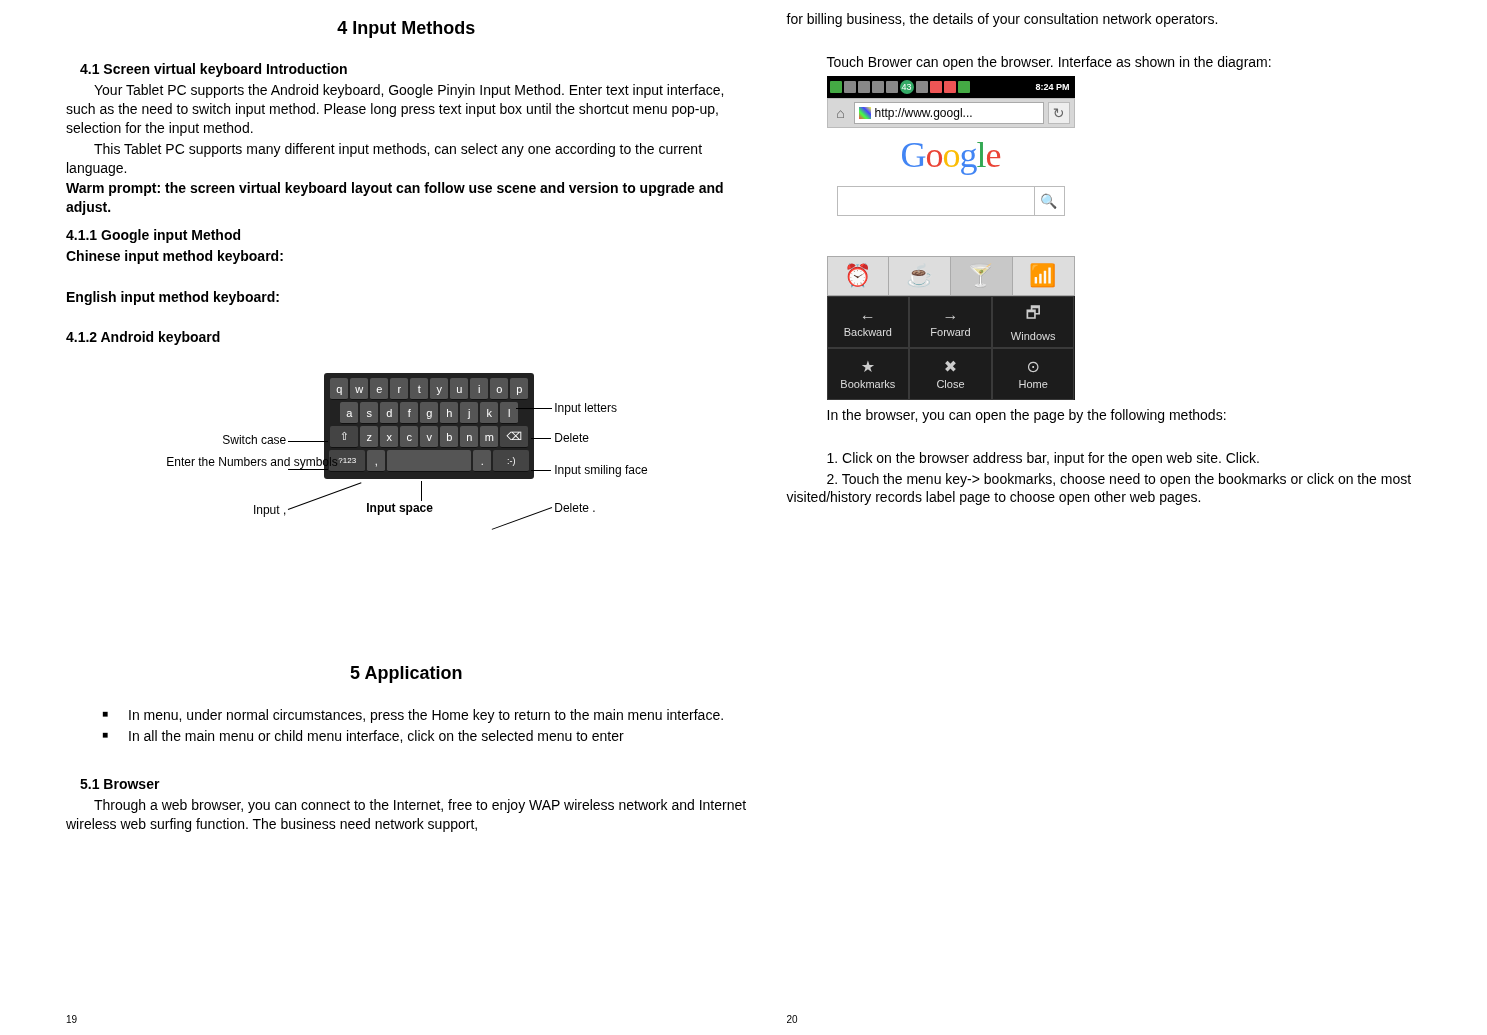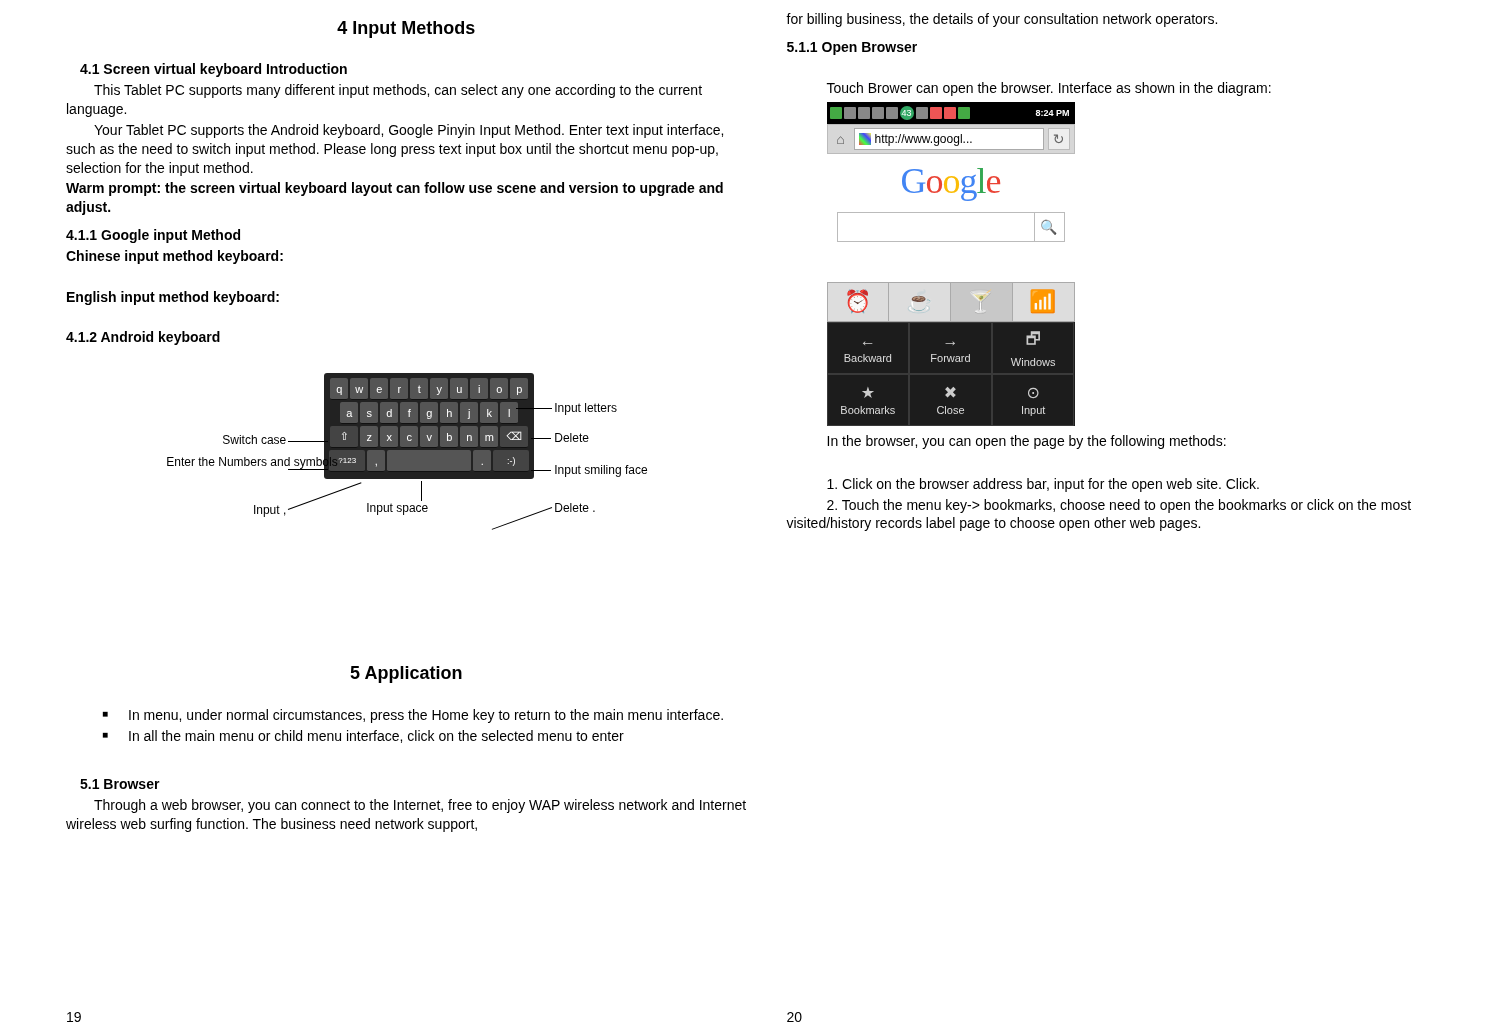--- a/index.html
+++ b/index.html
@@ -21,21 +21,21 @@
   .h-chapter { text-align: center; font-size: 18px; font-weight: bold; margin: 8px 0 22px 0; }
   .h-section { font-size: 14px; font-weight: bold; margin: 8px 0 4px 0; text-indent: 14px; }
   .h-subsec { font-size: 14px; font-weight: bold; margin: 10px 0 4px 0; }
   .h-subsec-ind { font-size: 14px; font-weight: bold; margin: 6px 0 4px 0; text-indent: 0; }
   .para { line-height: 1.35; margin: 0 0 2px 0; }
   .para-ind { text-indent: 28px; }
   .bold { font-weight: bold; }
   .bullets { list-style: none; margin: 6px 0 6px 36px; }
   .bullets li { position: relative; padding-left: 26px; line-height: 1.35; margin-bottom: 2px; }
   .bullets li::before { content: "■"; position: absolute; left: 0; top: 1px; font-size: 10px; }
-  .page-num { position: absolute; bottom: 10px; left: 20px; font-size: 14px; }
+  .page-num { position: absolute; bottom: 10px; left: 20px; font-size: 10px; }
 
   
   .kb-wrap { margin: 28px auto 0 auto; width: 480px; position: relative; height: 210px; font-family: Arial, sans-serif; }
   .kb { position: absolute; left: 158px; top: 0; width: 210px; background: #222; padding: 5px; border-radius: 3px; }
   .kb-row { display: flex; justify-content: center; gap: 2px; margin-bottom: 2px; }
   .key { background: #555; color: #fff; width: 18px; height: 22px; font-size: 11px; display:flex; align-items:center; justify-content:center; border-radius:2px; border-bottom:1px solid #111;}
   .key-wide { width: 28px; background:#444;}
   .key-wider { width: 36px; background:#444;}
   .key-space { flex: 1; background:#555;}
   .kb-label { position: absolute; font-size: 12px; white-space: nowrap; }
@@ -71,22 +71,22 @@
   .right-indent { margin-left: 40px; margin-top: 24px; }
 </style>
 </head>
 <body>
 
 <div class="page page-left">
 
   <div class="h-chapter">4    Input Methods</div>
 
   <div class="h-section">4.1    Screen virtual keyboard Introduction</div>
+  <p class="para para-ind">Your Tablet PC supports the Android keyboard, Google Pinyin Input Method. Enter text input interface, such as the need to switch input method. Please long press text input box until the shortcut menu pop-up, selection for the input method.</p>
   <p class="para para-ind">This Tablet PC supports many different input methods, can select any one according to the current language.</p>
-  <p class="para para-ind">Your Tablet PC supports the Android keyboard, Google Pinyin Input Method. Enter text input interface, such as the need to switch input method. Please long press text input box until the shortcut menu pop-up, selection for the input method.</p>
   <p class="para bold">Warm prompt: the screen virtual keyboard layout can follow use scene and version to upgrade and adjust.</p>
 
   <div class="h-subsec">4.1.1    Google input Method</div>
   <p class="para bold">Chinese input method keyboard:</p>
   <p class="para bold" style="margin-top:22px;">English input method keyboard:</p>
 
   <div class="h-subsec" style="margin-top:22px;">4.1.2    Android keyboard</div>
 
   <div class="kb-wrap">
     <div class="kb">
@@ -147,42 +147,41 @@
 
     <div class="kb-label" style="left:388px; top:58px;">Delete</div>
     <div class="lbl-line" style="left:365px; top:65px; width:20px;"></div>
 
     <div class="kb-label" style="left:388px; top:90px;text-align:center;">Input smiling face</div>
     <div class="lbl-line" style="left:365px; top:97px; width:20px;"></div>
 
     <div class="kb-label" style="left:388px; top:128px;">Delete .</div>
     <div class="lbl-line" style="left:322px; top:134px; width:64px; transform:rotate(-20deg); transform-origin:right;"></div>
 
-    <div class="kb-label" style="left:200px; top:128px;">Input space</div>
+    <div class="kb-label" style="left:200px; top:128px;font-weight:bold;">Input space</div>
     <div class="lbl-line" style="left:255px; top:108px; width:1px; height:20px;"></div>
   </div>
 
   <div class="h-chapter" style="margin-top:80px;">5    Application</div>
 
   <ul class="bullets">
     <li>In menu, under normal circumstances, press the Home key to return to the main menu interface.</li>
     <li>In all the main menu or child menu interface, click on the selected menu to enter</li>
   </ul>
 
   <div class="h-section" style="margin-top:30px;">5.1        Browser</div>
   <p class="para para-ind">Through a web browser, you can connect to the Internet, free to enjoy WAP wireless network and Internet wireless web surfing function. The business need network support,</p>
 
   <div class="page-num">19</div>
 </div>
 
 <div class="page">
 
   <p class="para">for billing business, the details of your consultation network operators.</p>
 
-  <div class="h-subsec-ind bold" style="margin-top:10px;">5.1.1    Open Browser</div>
   <p class="para right-indent">Touch Brower can open the browser. Interface as shown in the diagram:</p>
 
   <div class="phone-shot">
     <div class="statusbar">
       <div class="sb-ico"></div>
       <div class="sb-ico g"></div>
       <div class="sb-ico g"></div>
       <div class="sb-ico g"></div>
       <div class="sb-ico g"></div>
       <div class="sb-ico round">43</div>
@@ -232,21 +231,21 @@
       <div class="menu-cell">
         <div class="menu-ico">★</div>
         <div>Bookmarks</div>
       </div>
       <div class="menu-cell">
         <div class="menu-ico">✖</div>
         <div>Close</div>
       </div>
       <div class="menu-cell">
         <div class="menu-ico">⊙</div>
-        <div>Input</div>
+        <div>Home</div>
       </div>
     </div>
   </div>
 
   <p class="para right-indent" style="margin-top:6px;">In the browser, you can open the page by the following methods:</p>
   <p class="para right-indent">1. Click on the browser address bar, input for the open web site. Click.</p>
   <p class="para" style="text-indent:40px;">2. Touch the menu key-&gt; bookmarks, choose need to open the bookmarks or click on the most visited/history records label page to choose open other web pages.</p>
 
   <div class="page-num">20</div>
 </div>

